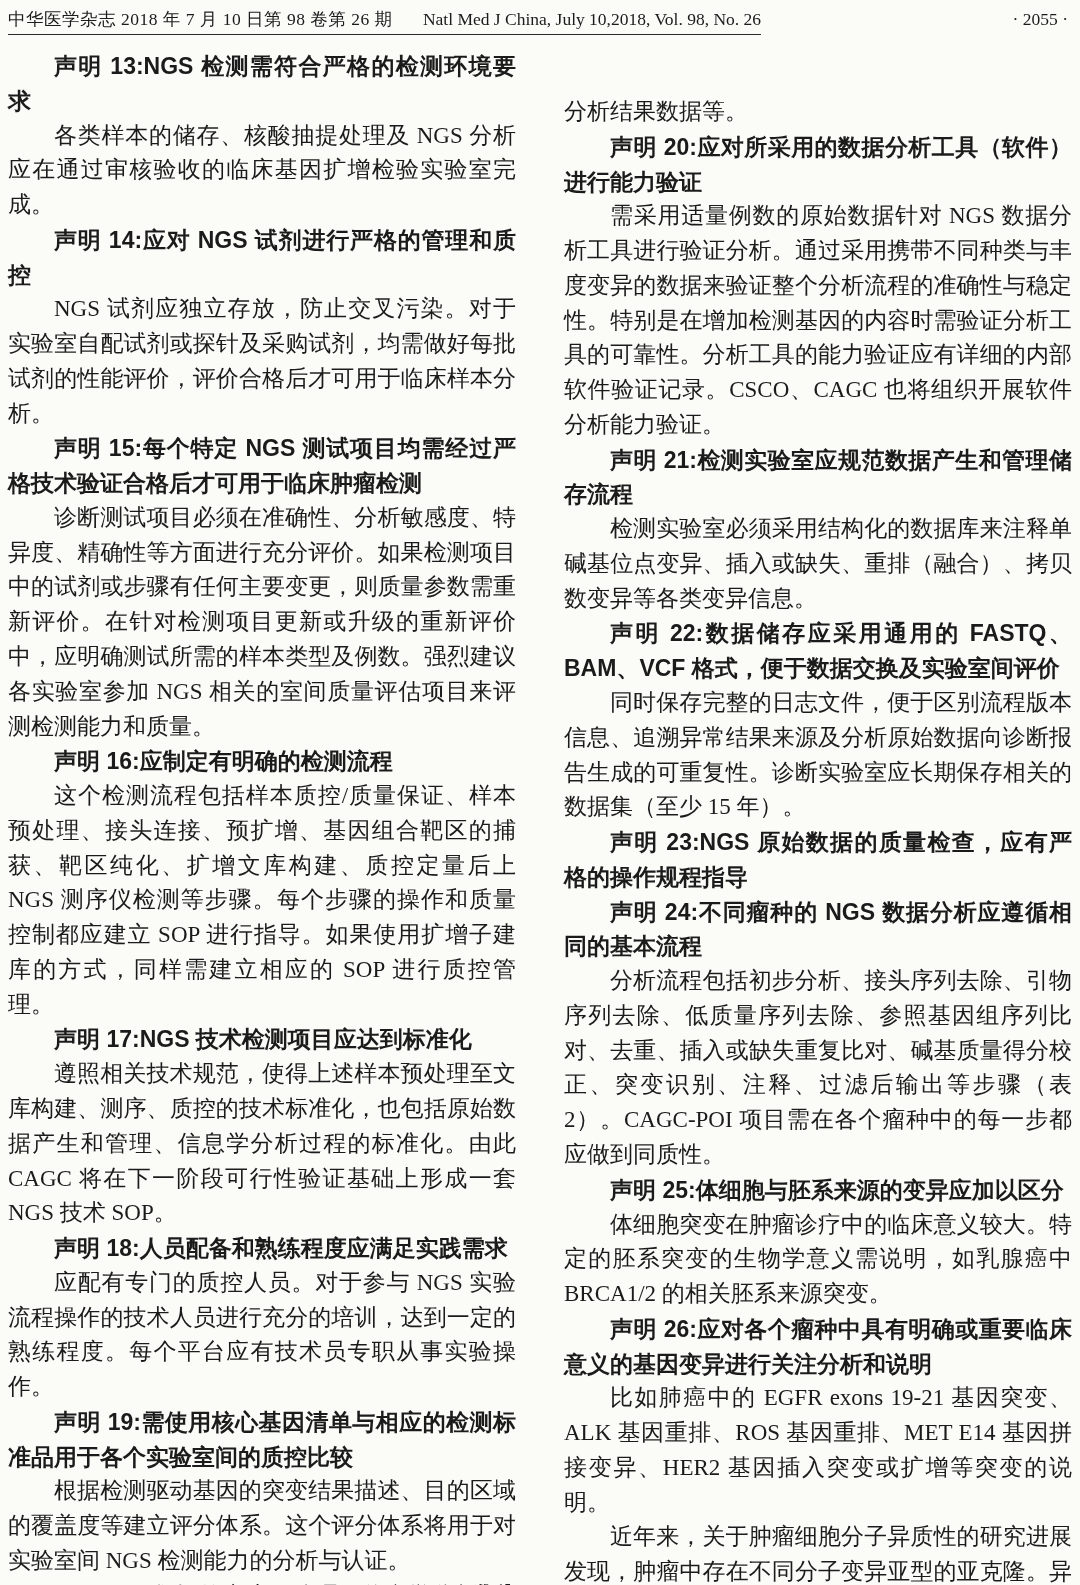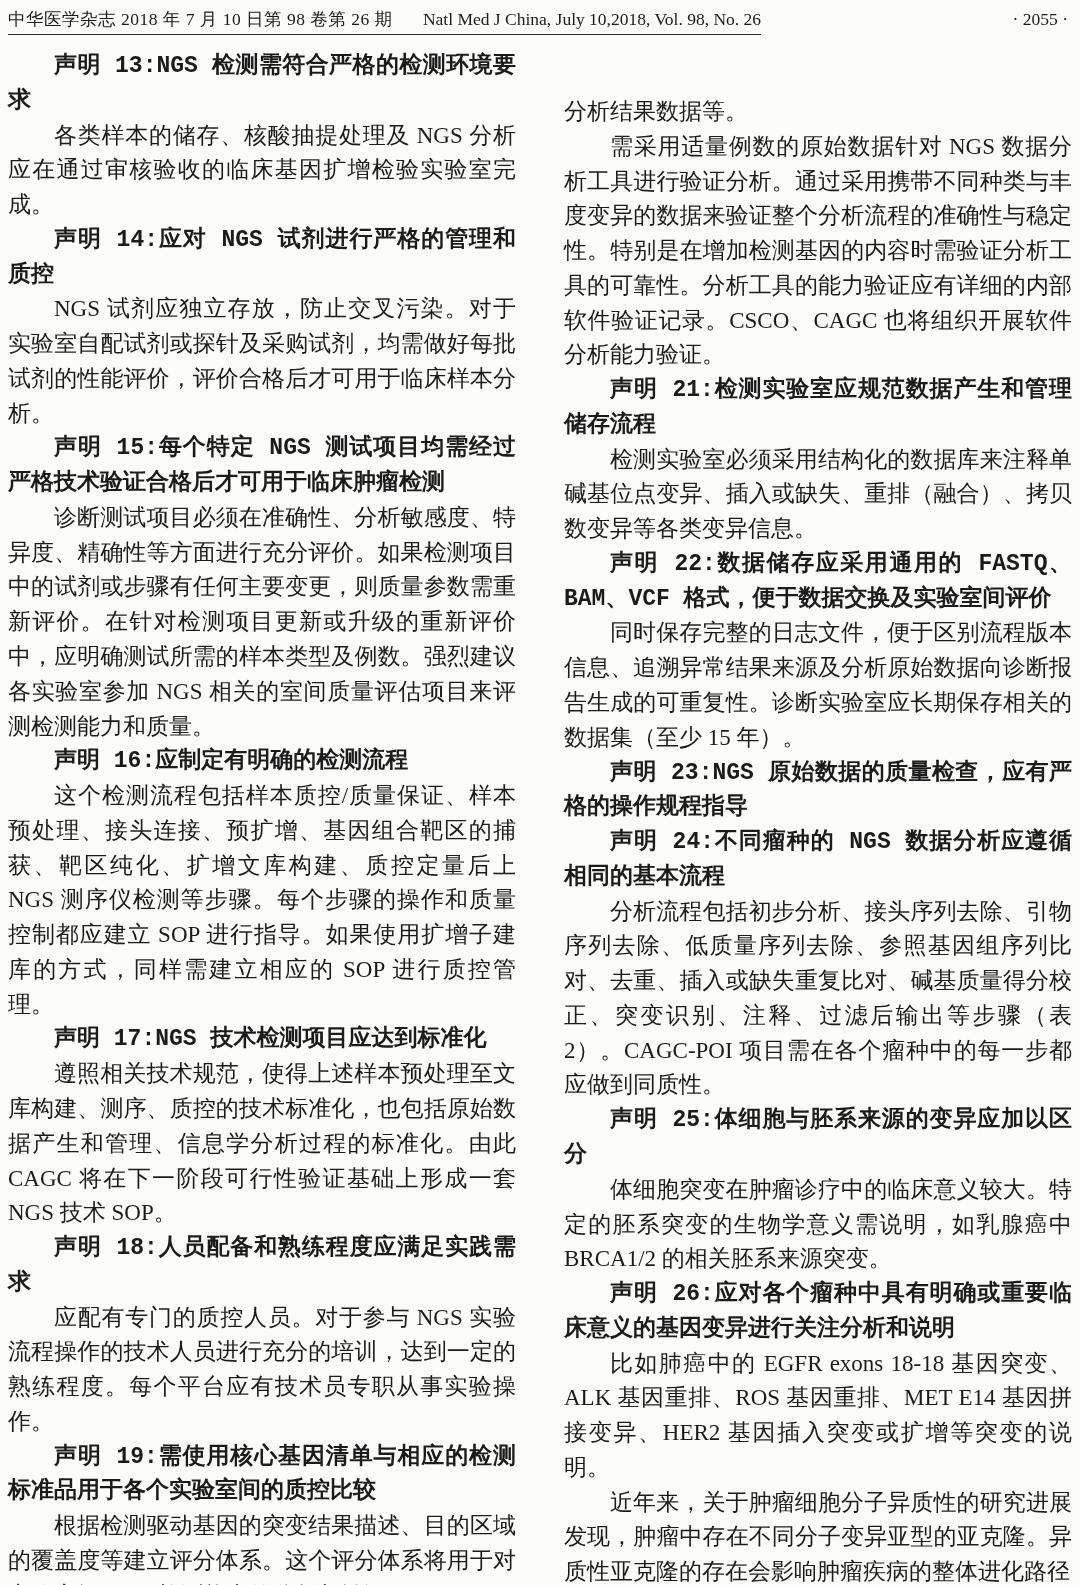--- a/index.html
+++ b/index.html
@@ -40,21 +40,21 @@
     width: 508px;
     font-size: 23px;
     line-height: 34.77px;
     text-align: justify;
     text-justify: inter-ideograph;
   }
   .block { margin: 0; }
   .para, .statement, .section-heading { text-indent: 2em; }
   .para-cont { text-indent: 0; margin-top: 46px; }
   .statement {
-    font-family: Liberation Mono, monospace;
+    font-family: Liberation Sans, sans-serif;
     font-weight: 700;
   }
   sup.ref {
     font-size: 14px;
     line-height: 0;
     vertical-align: super;
     letter-spacing: 0;
   }
 </style>
 </head>
@@ -82,28 +82,29 @@
         <div class="block statement"><span>声明 17:NGS 技术检测项目应达到标准化</span></div>
         <div class="block para"><span>遵照相关技术规范，使得上述样本预处理至文库构建、测序、质控的技术标准化，也包括原始数据产生和管理、信息学分析过程的标准化。由此 CAGC 将在下一阶段可行性验证基础上形成一套 NGS 技术 SOP。</span></div>
         <div class="block statement"><span>声明 18:人员配备和熟练程度应满足实践需求</span></div>
         <div class="block para"><span>应配有专门的质控人员。对于参与 NGS 实验流程操作的技术人员进行充分的培训，达到一定的熟练程度。每个平台应有技术员专职从事实验操作。</span></div>
         <div class="block statement"><span>声明 19:需使用核心基因清单与相应的检测标准品用于各个实验室间的质控比较</span></div>
         <div class="block para"><span>根据检测驱动基因的突变结果描述、目的区域的覆盖度等建立评分体系。这个评分体系将用于对实验室间 NGS 检测能力的分析与认证。</span></div>
         <div class="block section-heading"><span>五、NGS 数据的产生、管理、信息学分析</span><sup class="ref">[2, 15-19]</sup></div>
       </div>
     <div class="col" id="right-col">
         <div class="block para-cont"><span>分析结果数据等。</span></div>
+        <div class="block statement"><span>声明 20:应对所采用的数据分析工具（软件）进行能力验证</span></div>
         <div class="block para"><span>需采用适量例数的原始数据针对 NGS 数据分析工具进行验证分析。通过采用携带不同种类与丰度变异的数据来验证整个分析流程的准确性与稳定性。特别是在增加检测基因的内容时需验证分析工具的可靠性。分析工具的能力验证应有详细的内部软件验证记录。CSCO、CAGC 也将组织开展软件分析能力验证。</span></div>
         <div class="block statement"><span>声明 21:检测实验室应规范数据产生和管理储存流程</span></div>
         <div class="block para"><span>检测实验室必须采用结构化的数据库来注释单碱基位点变异、插入或缺失、重排（融合）、拷贝数变异等各类变异信息。</span></div>
         <div class="block statement"><span>声明 22:数据储存应采用通用的 FASTQ、BAM、VCF 格式，便于数据交换及实验室间评价</span></div>
         <div class="block para"><span>同时保存完整的日志文件，便于区别流程版本信息、追溯异常结果来源及分析原始数据向诊断报告生成的可重复性。诊断实验室应长期保存相关的数据集（至少 15 年）。</span></div>
         <div class="block statement"><span>声明 23:NGS 原始数据的质量检查，应有严格的操作规程指导</span></div>
         <div class="block statement"><span>声明 24:不同瘤种的 NGS 数据分析应遵循相同的基本流程</span></div>
         <div class="block para"><span>分析流程包括初步分析、接头序列去除、引物序列去除、低质量序列去除、参照基因组序列比对、去重、插入或缺失重复比对、碱基质量得分校正、突变识别、注释、过滤后输出等步骤（表 2）。CAGC-POI 项目需在各个瘤种中的每一步都应做到同质性。</span></div>
         <div class="block statement"><span>声明 25:体细胞与胚系来源的变异应加以区分</span></div>
         <div class="block para"><span>体细胞突变在肿瘤诊疗中的临床意义较大。特定的胚系突变的生物学意义需说明，如乳腺癌中 BRCA1/2 的相关胚系来源突变。</span></div>
         <div class="block statement"><span>声明 26:应对各个瘤种中具有明确或重要临床意义的基因变异进行关注分析和说明</span></div>
-        <div class="block para"><span>比如肺癌中的 EGFR exons 18-18 基因突变、ALK 基因重排、ROS 基因重排、MET E14 基因拼接变异、HER2 基因插入突变或扩增等突变的说明。</span></div>
+        <div class="block para"><span>比如肺癌中的 EGFR exons 19-21 基因突变、ALK 基因重排、ROS 基因重排、MET E14 基因拼接变异、HER2 基因插入突变或扩增等突变的说明。</span></div>
         <div class="block para"><span>近年来，关于肿瘤细胞分子异质性的研究进展发现，肿瘤中存在不同分子变异亚型的亚克隆。异质性亚克隆的存在会影响肿瘤疾病的整体进化路径</span></div>
       </div>
   </div>
 </div>
 
 </body></html>

